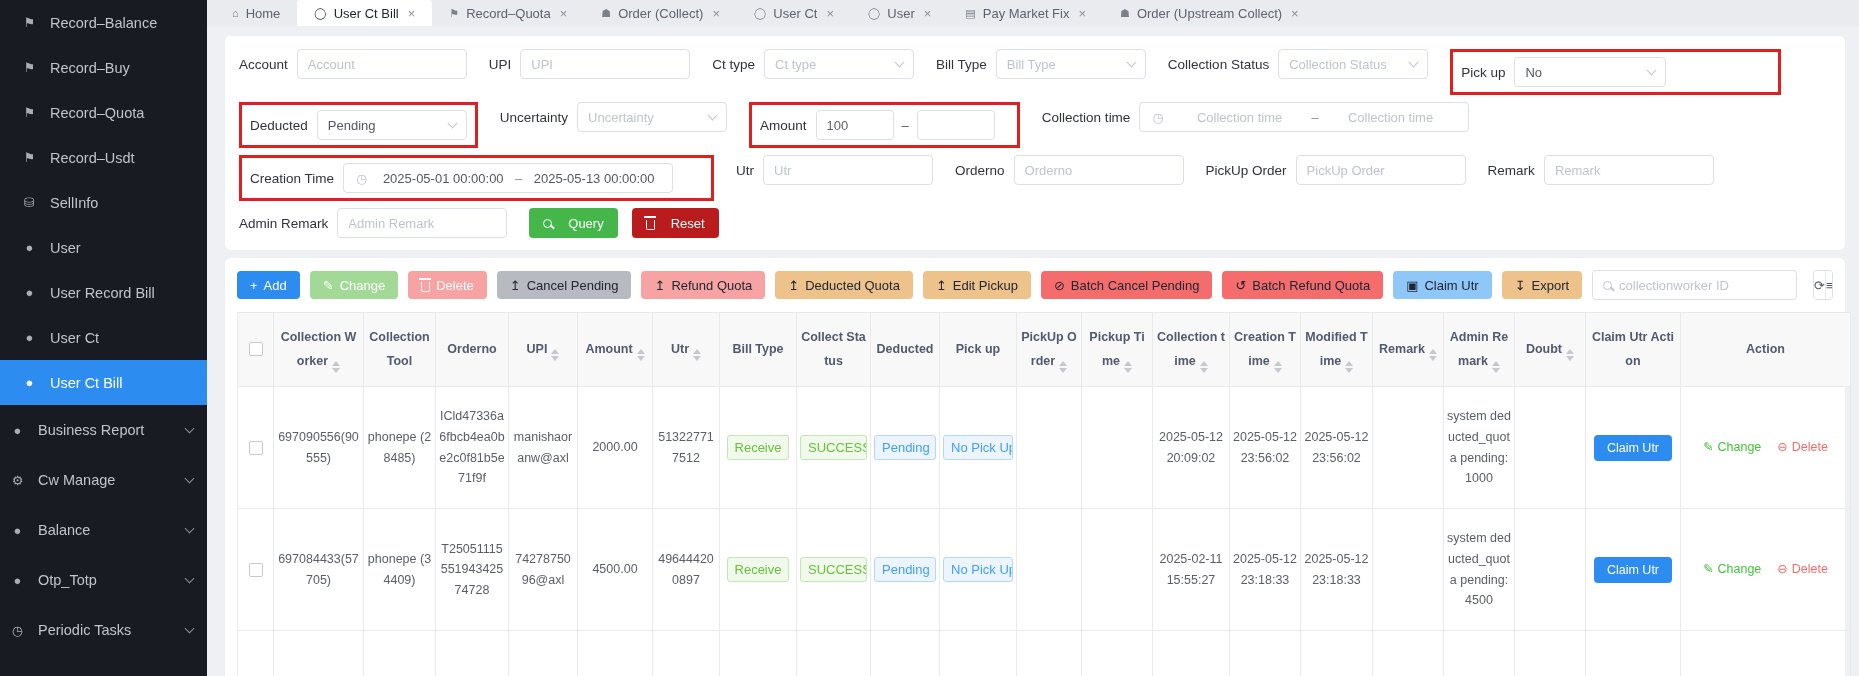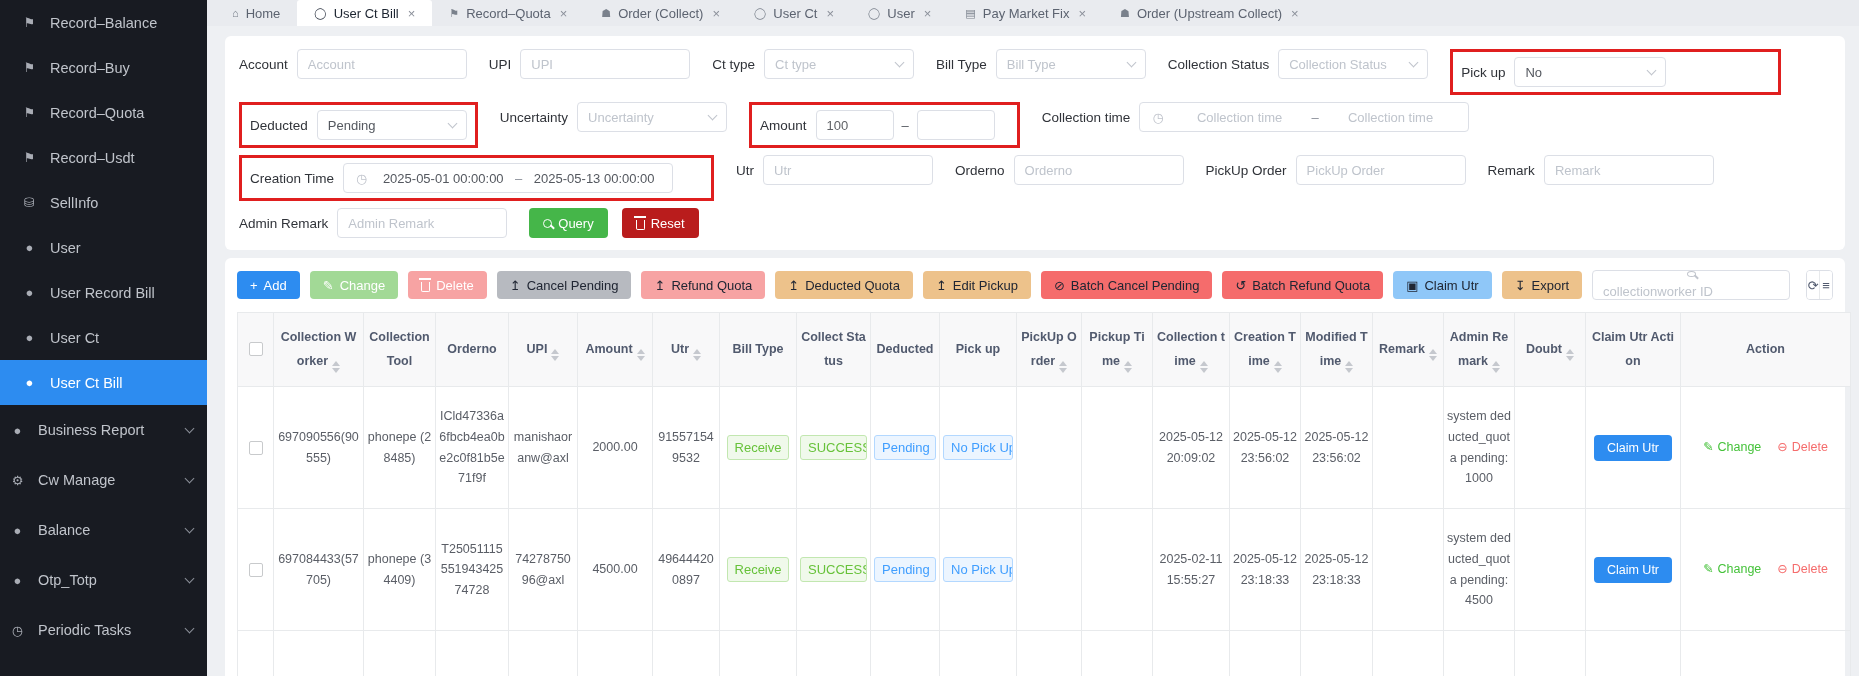--- a/index.html
+++ b/index.html
@@ -45,21 +45,21 @@
   .r-part.ph { color: #bfc4cc; }
   .r-part.val { color: #54585f; }
   .r-sep { color: #8a8f99; }
   .red-box { display: inline-flex; align-items: center; border: 3px solid #e01f1f; padding: 5px 8px; }
   .red-box .f-item { margin-right: 0; }
   .red-box.pickup-pad { padding-right: 112px; }
   .red-box.creation-pad { padding-right: 38px; }
   .red-box.amount-pad { padding-right: 22px; }
   .dash { margin: 0 8px; color: #54585f; }
 
-  .btn { height: 30px; border: none; border-radius: 4px; padding: 0 14px; font-size: 13px; color: #fff; display: inline-flex; align-items: center; gap: 6px; cursor: pointer; font-family: inherit; }
+  .btn { height: 30px; border: none; border-radius: 4px; padding: 0 14px; font-size: 13px; color: #fff; display: inline-flex; align-items: center; gap: 16px; cursor: pointer; font-family: inherit; }
   .btn-query { background: #45b649; margin-right: 14px; }
   .btn-reset { background: #b91c1c; }
 
   
   .mag { width: 9px; height: 9px; border: 1.5px solid #c0c4cc; border-radius: 50%; position: relative; display: inline-block; }
   .mag::after { content: ''; position: absolute; width: 5px; height: 1.5px; background: #c0c4cc; transform: rotate(45deg); right: -4px; bottom: -1px; }
   .mag.white { border-color: #fff; } .mag.white::after { background: #fff; }
   
   .trash { width: 9px; height: 10px; border: 1.5px solid currentColor; border-top: none; border-radius: 0 0 2px 2px; position: relative; display: inline-block; margin-top: 3px; }
   .trash::before { content: ''; position: absolute; top: -3.5px; left: -3px; width: 12px; height: 1.5px; background: currentColor; }
@@ -69,21 +69,21 @@
   .toolbar { display: flex; align-items: center; gap: 10px; margin-bottom: 12px; }
   .tb-btn { height: 28px; border: none; border-radius: 4px; padding: 0 13px; font-size: 13px; display: inline-flex; align-items: center; gap: 6px; cursor: pointer; font-family: inherit; white-space: nowrap; }
   .tb-add { background: #2d8cf0; color: #fff; }
   .tb-change { background: #a2d996; color: #fff; }
   .tb-delete { background: #f7a3a3; color: #fff; }
   .tb-cancel { background: #b7bac0; color: #202633; }
   .tb-refund { background: #f7a3a3; color: #202633; }
   .tb-deduct, .tb-editpick, .tb-export { background: #edc28b; color: #202633; }
   .tb-batchcancel, .tb-batchrefund { background: #f56c6c; color: #202633; }
   .tb-claim { background: #8fc7f8; color: #202633; }
-  .tb-search { margin-left: auto; width: 205px; height: 30px; border: 1px solid #dcdfe6; border-radius: 4px; display: flex; align-items: center; gap: 7px; padding: 0 10px; background: #fff; flex-direction: column; }
+  .tb-search { margin-left: auto; width: 205px; height: 30px; border: 1px solid #dcdfe6; border-radius: 4px; display: flex; align-items: center; gap: 7px; padding: 0 10px; background: #fff; }
   .tb-search input { border: none; outline: none; flex: 1; font-size: 13px; color: #606266; font-family: inherit; min-width: 0; }
   .tb-search input::placeholder { color: #bfc4cc; }
   .tb-icons { display: flex; border: 1px solid #dcdfe6; border-radius: 4px; height: 30px; overflow: hidden; margin-left: 6px; }
   .tb-icons button { width: 45px; background: #fff; border: none; border-left: 1px solid #e8eaec; color: #515a6e; font-size: 13px; cursor: pointer; }
   .tb-icons button:first-child { border-left: none; }
 
   table { width: 100%; border-collapse: collapse; table-layout: fixed; }
   th, td { border: 1px solid #e8eaec; text-align: center; vertical-align: middle; word-break: break-all; }
   th { background: #f8f8f9; color: #515a6e; font-size: 12.5px; font-weight: bold; height: 74px; padding: 6px 3px; line-height: 1.9; }
   td { font-size: 12.5px; color: #5a5e66; padding: 8px 3px; line-height: 1.65; }
@@ -486,21 +486,21 @@
             </tr>
           </thead>
           <tbody>
             <tr class="data-row">
               <td><span class="checkbox"></span></td>
               <td>697090556(90555)</td>
               <td>phonepe (28485)</td>
               <td>ICld47336a6fbcb4ea0be2c0f81b5e71f9f</td>
               <td>manishaoranw@axl</td>
               <td>2000.00</td>
-              <td>915571549532</td>
+              <td>513227717512</td>
               <td><span class="tag green">Receive</span></td>
               <td><span class="tag green">SUCCESS</span></td>
               <td><span class="tag blue">Pending</span></td>
               <td><span class="tag blue">No Pick Up</span></td>
               <td></td>
               <td></td>
               <td>2025-05-12 20:09:02</td>
               <td>2025-05-12 23:56:02</td>
               <td>2025-05-12 23:56:02</td>
               <td></td>

